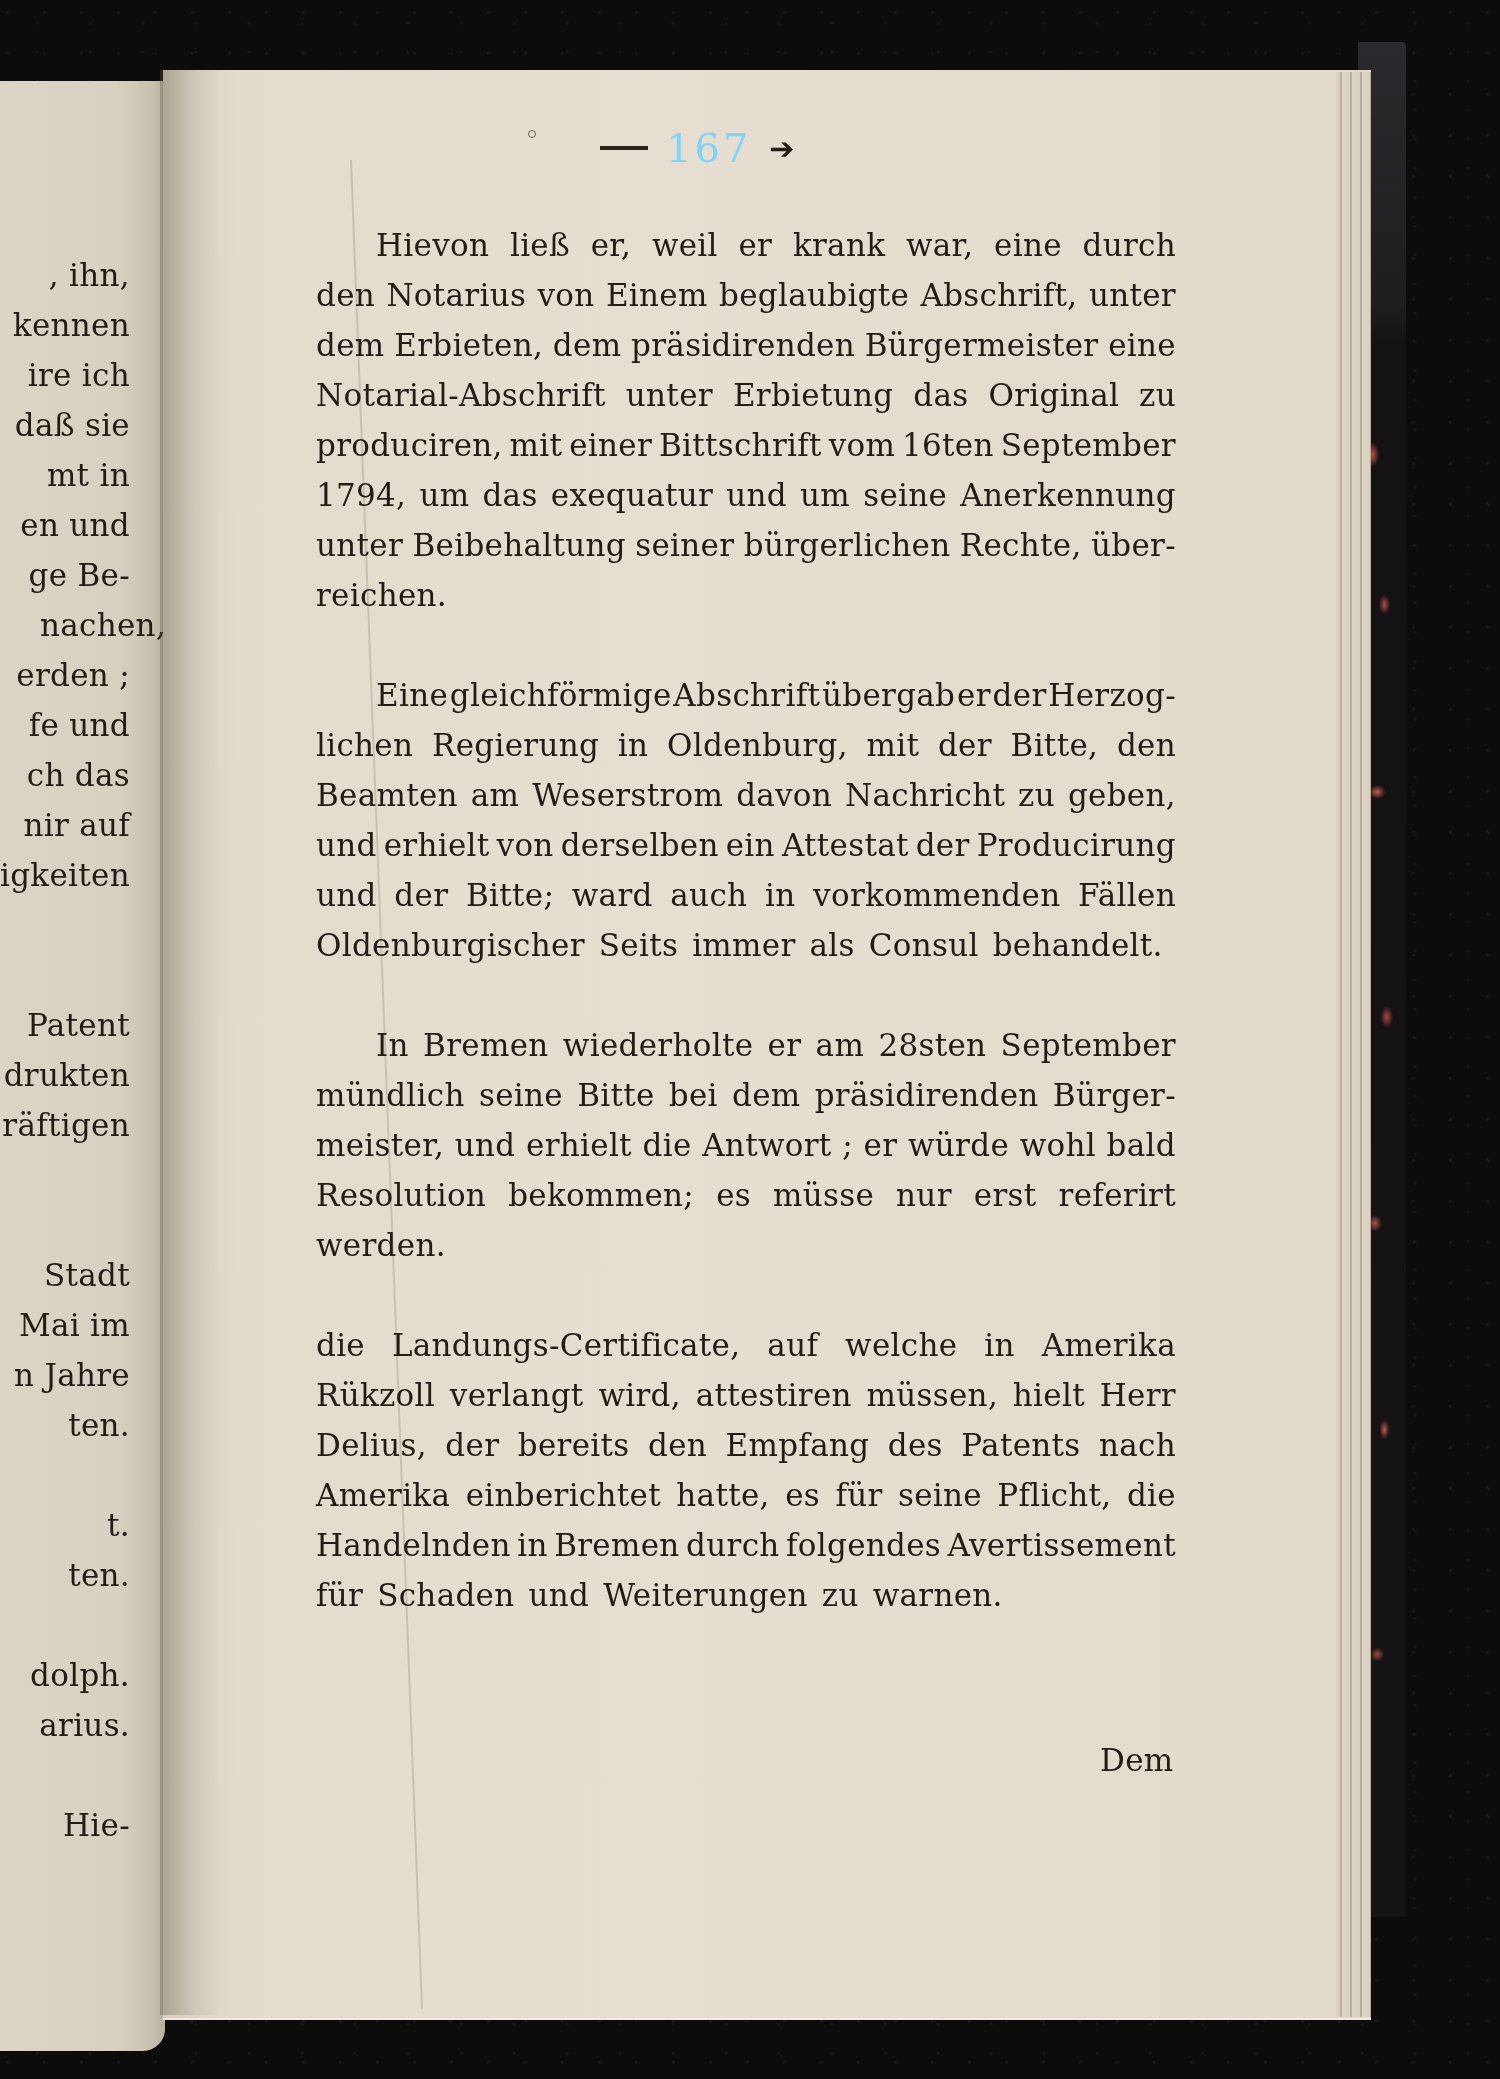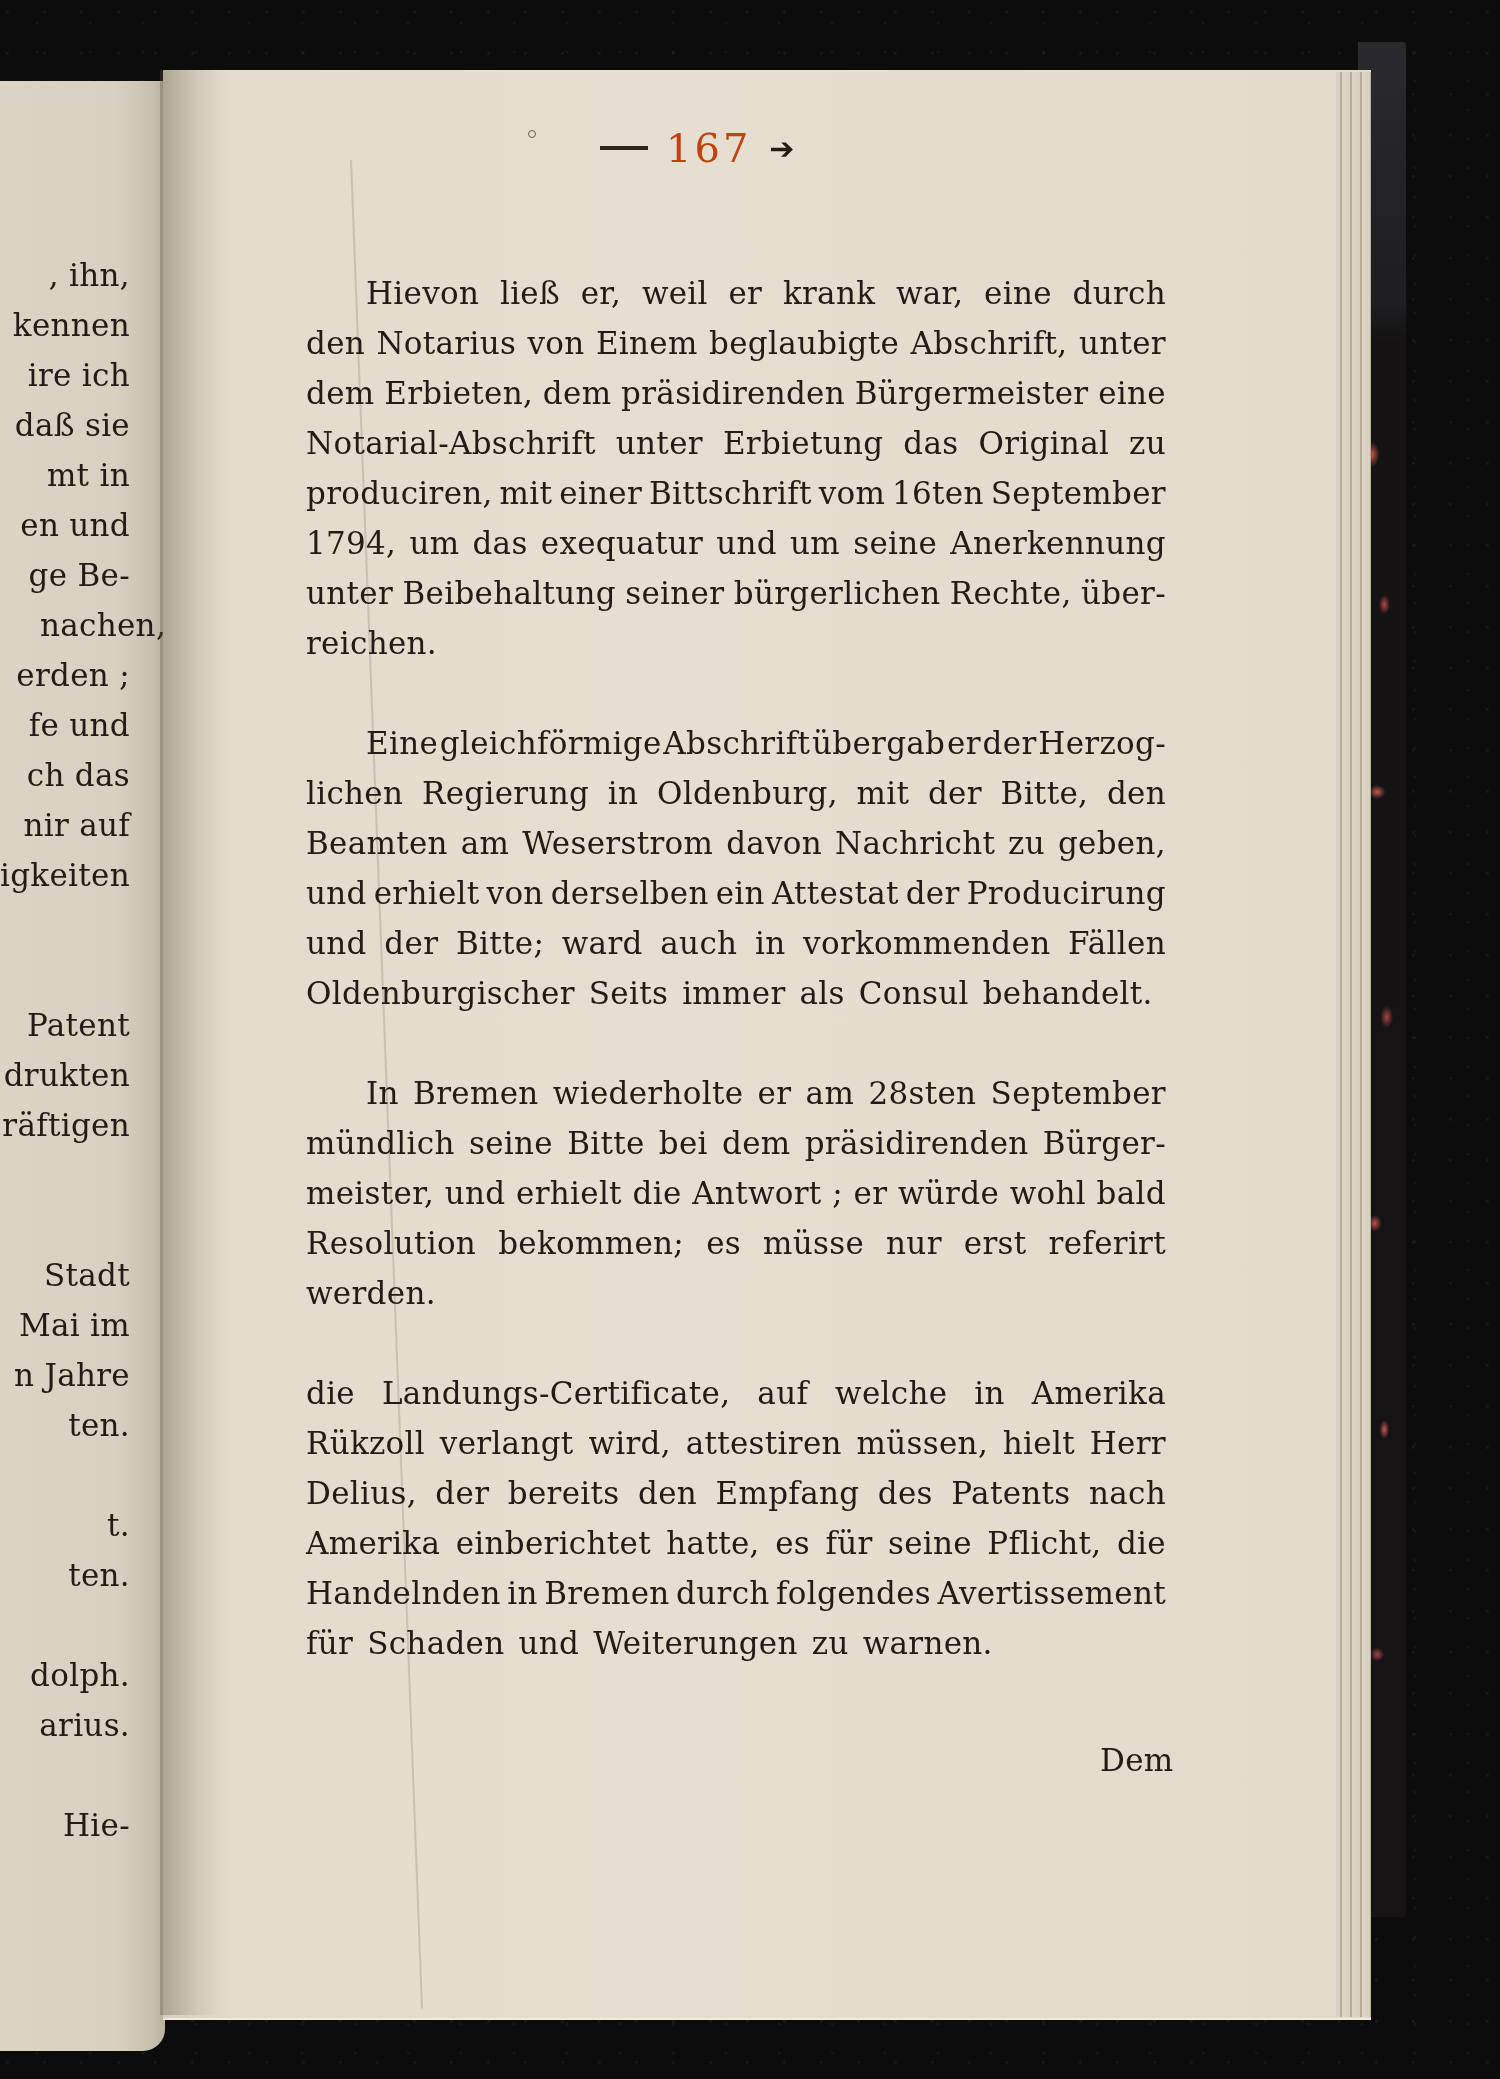--- a/index.html
+++ b/index.html
@@ -59,26 +59,26 @@
     color:#231c16;
     font-size:31px;
     letter-spacing:0.3px;
     white-space:nowrap;
   }
   .header {
     position:absolute; top:118px; left:600px; width:300px; height:60px;
     display:flex; align-items:center; gap:18px;
   }
   .header .rule { width:48px; height:4px; background:#2b231c; display:inline-block; }
-  .header .pnum { font-size:40px; color:#c2410c; letter-spacing:3px; }
+  .header .pnum { font-size:40px; color:#7dd3fc; letter-spacing:3px; }
   .header .ornament { font-size:30px; color:#231c16; }
   .header .dot { position:absolute; left:-72px; top:12px; width:6px; height:6px; border-radius:50%; border:1px solid #6b5f52; }
 
   .column {
-    position:absolute; left:306px; top:220px; width:860px;margin-top:48px;
+    position:absolute; left:316px; top:220px; width:860px;
   }
   .para { margin:0 0 50px 0; }
   .line {
     display:flex; justify-content:space-between;
     height:50px; line-height:50px;
   }
   .line.indent { padding-left:60px; }
   .line.last { justify-content:flex-start; gap:14px; }
   .line .w { display:inline-block; }
 

